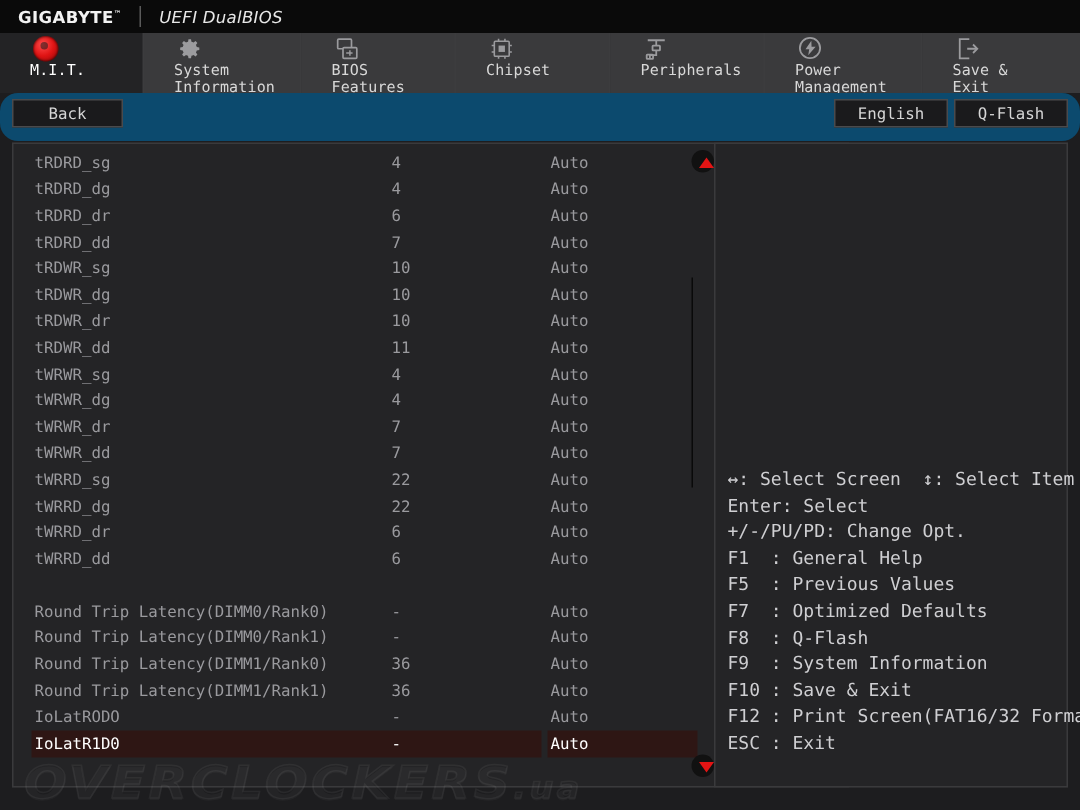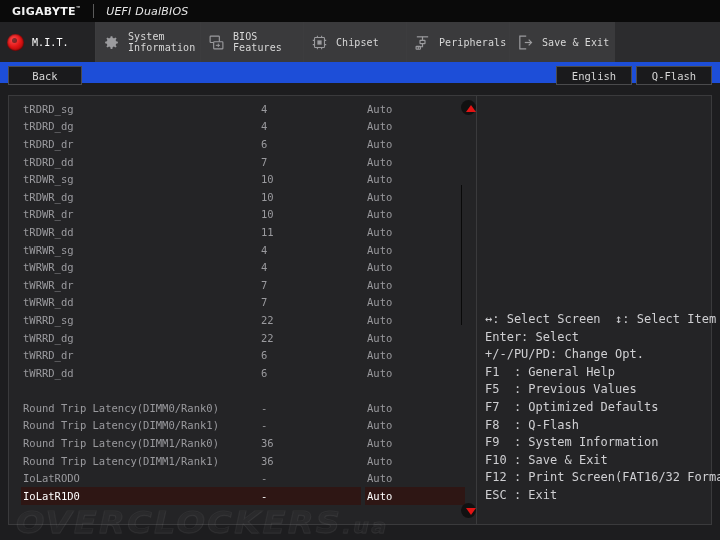--- a/index.html
+++ b/index.html
@@ -61,26 +61,26 @@
   .tabstrip {
     position: absolute;
     left: 0; top: 22px;
     width: 720px; height: 40px;
     background: #2c2c2e;
     display: flex;
     align-items: stretch;
   }
   .tab {
     display: flex;
-    align-items: center;
     position: relative;
-    padding: 0 5px;
+    padding: 0 20px;
     box-sizing: border-box;
     border-right: 1px solid #3c3c3e;
     background: #3a3a3c;
+    flex-direction: column;
   }
   .tab.active {
     background: #232325;
     border-right: 1px solid #3c3c3e;
   }
   .tab .ticon {
     width: 20px;
     height: 20px;
     margin-right: 7px;
     flex: 0 0 20px;
@@ -110,22 +110,23 @@
     position:absolute; left:5px; top:4.5px;
     width:5px; height:5px; border-radius:50%;
     background:#1a1a1a;
     opacity:.55;
   }
 
   
   .subbar {
     position: absolute;
     left: 0; top: 62px;
-    width: 720px; height: 21px;
-    background: #1d4ed8;
+    width: 720px; height: 32px;
+    background: #0c4a6e;
+    border-radius: 12px;
   }
   .btn {
     position: absolute;
     background: #1a1a1c;
     border: 1px solid #4a4a4c;
     color: #d6d6d6;
     font-size: 10.5px;
     display: flex;
     align-items: center;
     justify-content: center;
@@ -334,20 +335,30 @@
           <path d="M4 4h16"></path>
           <path d="M12 4v5"></path>
           <rect x="8.5" y="9" width="7" height="4.5" rx="0.6"></rect>
           <path d="M12 13.5v4.5H6v3"></path>
           <rect x="3" y="17.5" width="6" height="4" rx="0.6"></rect>
         </svg>
       </span>
       <span class="tlabel">Peripherals</span>
     </div>
 
+    <div class="tab" style="width:105px">
+      <span class="ticon">
+        <svg width="18" height="18" viewBox="0 0 24 24">
+          <circle cx="12" cy="12" r="9" fill="none" stroke="#9b9b9e" stroke-width="1.6"></circle>
+          <path d="M13.2 5.5L8 13h3.3l-0.9 5.5L17 10.8h-3.6z" fill="#9b9b9e"></path>
+        </svg>
+      </span>
+      <span class="tlabel">Power
+Management</span>
+    </div>
 
     <div class="tab" style="width:105px;border-right:none">
       <span class="ticon">
         <svg width="17" height="17" viewBox="0 0 24 24" fill="none" stroke="#9b9b9e" stroke-width="1.7">
           <path d="M13 3H4v18h9"></path>
           <path d="M11 12h9"></path>
           <path d="M16.5 8l4 4-4 4"></path>
         </svg>
       </span>
       <span class="tlabel">Save &amp; Exit</span>

